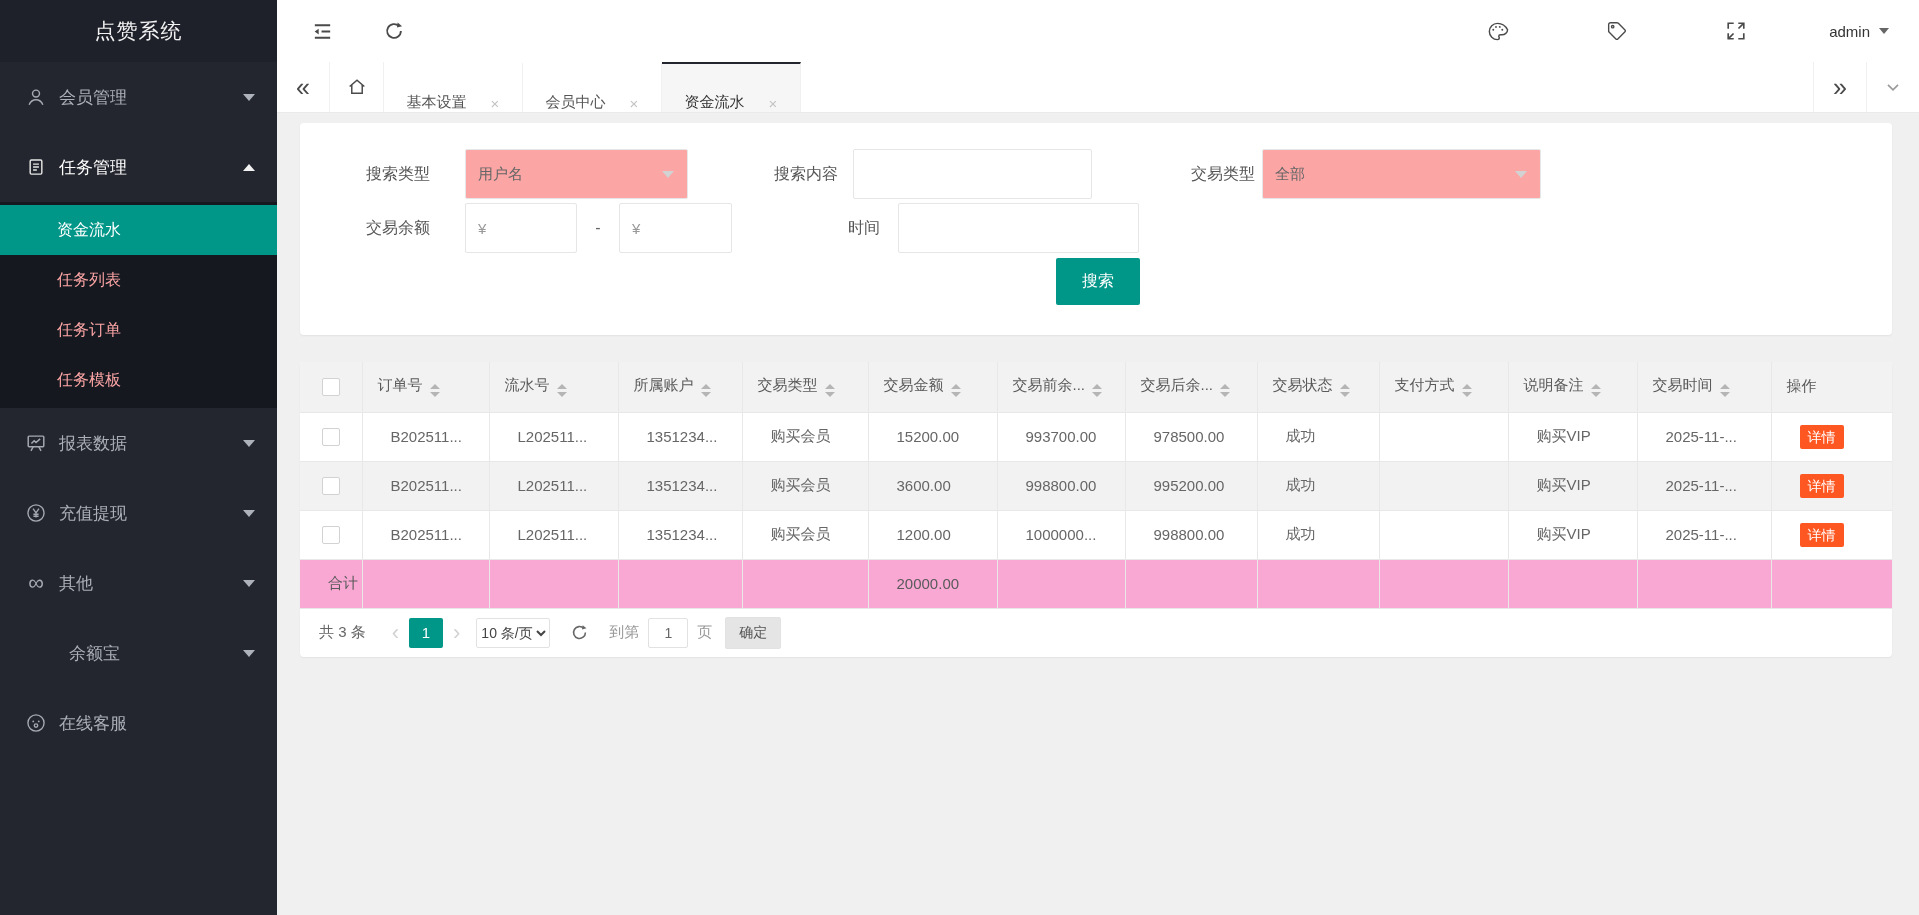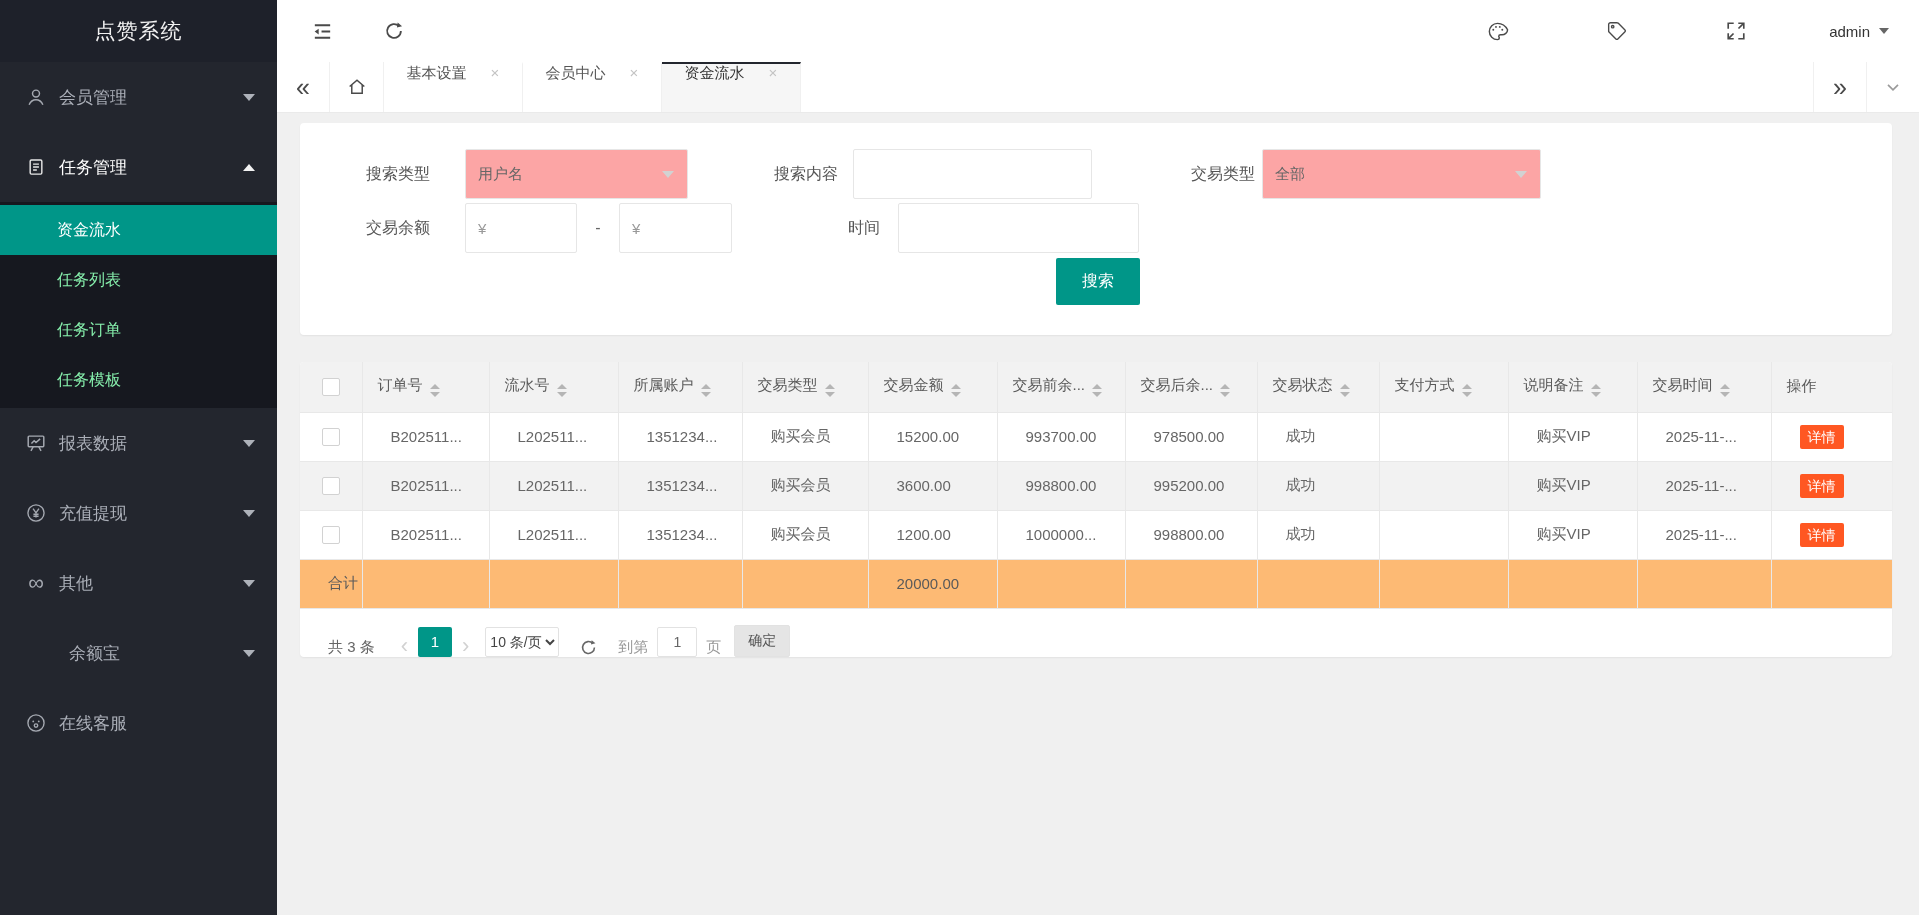--- a/index.html
+++ b/index.html
@@ -11,21 +11,21 @@
   .sidebar{width:277px;flex-shrink:0;background:#23262e;display:flex;flex-direction:column;}
   .logo{height:62px;line-height:62px;text-align:center;color:#f2f2f2;font-size:21px;background:#1e212a;letter-spacing:1px;}
   .menu{flex:1;overflow:hidden;}
   .menu-item{height:70px;display:flex;align-items:center;padding:0 22px 0 24px;color:#abafb8;font-size:17px;cursor:pointer;}
   .menu-item .mi-icon{width:24px;height:24px;margin-right:11px;display:flex;align-items:center;justify-content:center;color:#a5a9b1;}
   .menu-item .mi-label{flex:1;}
   .menu-item.expanded{color:#fff;}
   .menu-item.expanded .mi-icon{color:#e8e8e8;}
   .menu-item.indent{padding-left:57px;margin-left:12px;}
   .submenu{background:#16181f;padding:3px 0;}
-  .submenu-item{height:50px;line-height:50px;padding-left:57px;color:#86efac;font-size:16px;cursor:pointer;}
+  .submenu-item{height:50px;line-height:50px;padding-left:57px;color:#fca5a5;font-size:16px;cursor:pointer;}
   .submenu-item.active{background:#009688;color:#fff;}
   .tri{width:0;height:0;border-left:6px solid transparent;border-right:6px solid transparent;}
   .tri.down{border-top:7px solid #aeb2ba;}
   .tri.up{border-bottom:7px solid #f2f2f2;}
   .inf-glyph{font-size:22px;line-height:1;}
 
   
   .main{flex:1;display:flex;flex-direction:column;min-width:0;border-radius:7px;}
   .header{height:62px;background:#fff;display:flex;align-items:center;padding:0 30px 0 34px;}
   .hicon{display:flex;align-items:center;justify-content:center;color:#4a4a4a;cursor:pointer;}
@@ -33,21 +33,21 @@
   .hspacer{flex:1;}
   .hright{display:flex;align-items:center;gap:48px;}
   .admin{display:flex;align-items:center;gap:9px;margin-left:34px;font-size:15px;color:#333;cursor:pointer;}
   .admin .tri.down{border-left-width:5px;border-right-width:5px;border-top:6px solid #666;}
 
   
   .tabbar{height:51px;background:#fff;display:flex;align-items:stretch;border-bottom:1px solid #eaeaea;}
   .tab-ctrl{width:53px;display:flex;align-items:center;justify-content:center;color:#4a4a4a;font-size:25px;border-right:1px solid #f0f0f0;cursor:pointer;line-height:1;}
   .tab-ctrl.right{border-right:none;border-left:1px solid #f0f0f0;}
   .tab-home{width:54px;display:flex;align-items:center;justify-content:center;border-right:1px solid #f0f0f0;color:#4a4a4a;cursor:pointer;}
-  .tab{width:139px;display:flex;align-items:flex-start;justify-content:center;gap:24px;font-size:15px;color:#555;border-right:1px solid #f0f0f0;cursor:pointer;border-top:2px solid transparent;}
+  .tab{width:139px;display:flex;align-items:flex-end;justify-content:center;gap:24px;font-size:15px;color:#555;border-right:1px solid #f0f0f0;cursor:pointer;border-top:2px solid transparent;}
   .tab .close{color:#c3c3c3;font-size:15px;}
   .tab.active{background:#f6f6f6;border-top:2px solid #23262e;color:#333;}
   .tab-spacer{flex:1;}
 
   
   .content{flex:1;background:#f0f0f0;padding:10px 27px 0 23px;overflow:hidden;}
   .card{background:#fff;border-radius:4px;box-shadow:0 1px 2px rgba(0,0,0,.06);}
 
   .search-card{height:212px;position:relative;font-size:16px;color:#555;}
   .f-lbl{position:absolute;height:50px;line-height:50px;text-align:right;}
@@ -58,29 +58,29 @@
   .dash{position:absolute;height:50px;line-height:50px;text-align:center;color:#666;}
   .search-btn{position:absolute;left:756px;top:135px;width:84px;height:47px;background:#009688;color:#fff;border:none;border-radius:2px;font-size:16px;cursor:pointer;font-family:inherit;}
 
   .table-card{margin-top:27px;overflow:hidden;}
   table.grid{width:100%;border-collapse:collapse;table-layout:fixed;font-size:15px;color:#666;}
   .grid th{background:#f2f2f2;height:50px;font-weight:normal;text-align:left;padding:0 8px 0 15px;color:#5a5a5a;border-bottom:1px solid #e8e8e8;border-right:1px solid #e8e8e8;white-space:nowrap;overflow:hidden;}
   .grid td{height:49px;padding:0 8px 0 28px;border-bottom:1px solid #e8e8e8;border-right:1px solid #e8e8e8;white-space:nowrap;overflow:hidden;}
   .grid th:last-child,.grid td:last-child{border-right:none;}
   .grid th.cb,.grid td.cb{padding:0;text-align:center;}
   .grid tr.striped td{background:#f2f2f2;}
-  .grid tr.total-row td{background:#fdba74;color:#5a5a5a;}
+  .grid tr.total-row td{background:#f9a8d4;color:#5a5a5a;}
   .checkbox{width:18px;height:18px;border:1px solid #d2d2d2;border-radius:2px;background:#fff;margin:0 auto;cursor:pointer;}
   .sort{display:inline-flex;flex-direction:column;gap:3px;margin-left:7px;vertical-align:1px;cursor:pointer;}
   .sort i{display:block;width:0;height:0;border-left:5px solid transparent;border-right:5px solid transparent;}
   .sort .u{border-bottom:5px solid #b5b5b5;}
   .sort .d{border-top:5px solid #b5b5b5;}
   .detail-btn{background:#ff5722;color:#fff;border:none;border-radius:2px;font-size:14px;padding:5px 8px;line-height:1;cursor:pointer;font-family:inherit;}
 
-  .pagebar{height:48px;display:flex;align-items:flex-end;padding-left:28px;font-size:15px;color:#666;}
+  .pagebar{height:48px;display:flex;align-items:center;padding-left:19px;font-size:15px;color:#666;}
   .pg-total{margin-right:16px;}
   .pg-arrow{font-size:22px;color:#d2d2d2;margin:0 10px;cursor:pointer;line-height:1;}
   .pg-cur{width:34px;height:30px;background:#009688;color:#fff;display:flex;align-items:center;justify-content:center;border-radius:2px;font-size:15px;cursor:pointer;}
   .pg-size{height:30px;border:1px solid #e2e2e2;color:#444;font-size:14px;margin-left:6px;background:#fff;border-radius:2px;font-family:inherit;outline:none;}
   .pg-refresh{margin-left:20px;display:flex;color:#666;cursor:pointer;}
   .pg-goto{color:#999;margin-left:20px;}
   .pg-input{width:40px;height:30px;border:1px solid #e2e2e2;border-radius:2px;text-align:center;color:#666;font-size:14px;margin:0 9px;outline:none;font-family:inherit;}
   .pg-page{color:#999;}
   .pg-confirm{margin-left:13px;height:32px;padding:0 13px;border:1px solid #e2e2e2;background:#e5e5e5;border-radius:2px;color:#555;font-size:14px;cursor:pointer;font-family:inherit;}
   svg{display:block;}

